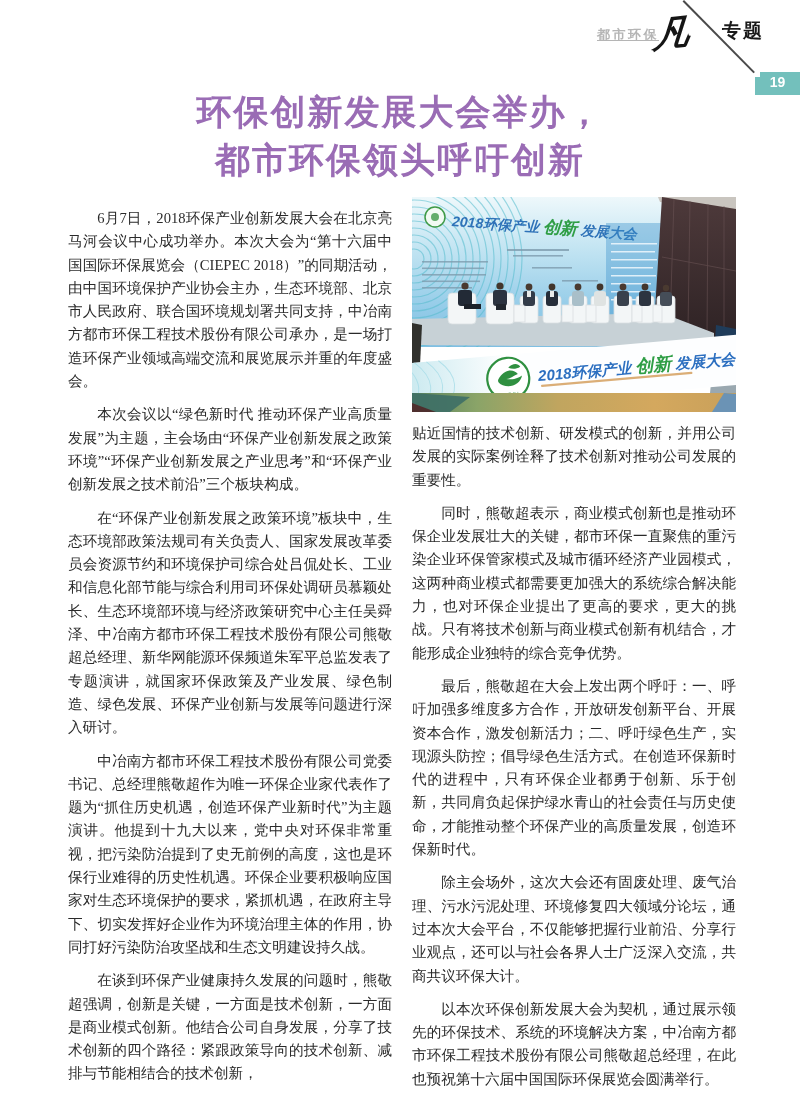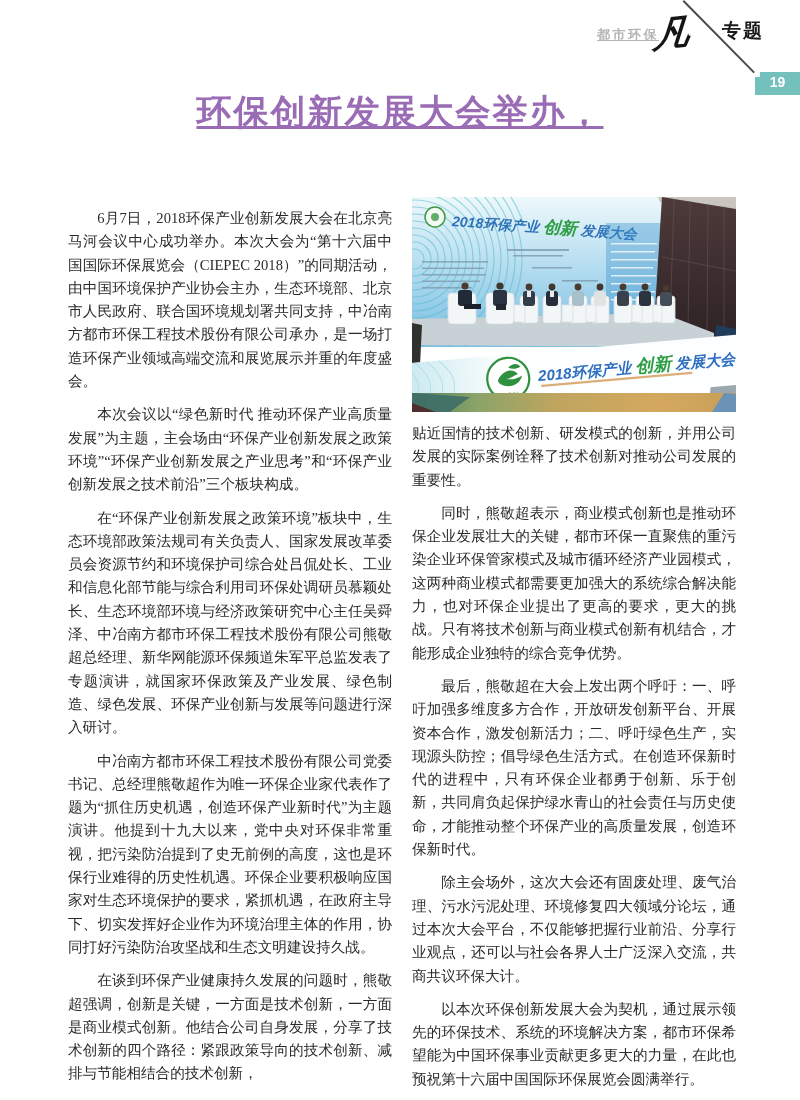--- a/index.html
+++ b/index.html
@@ -17,21 +17,21 @@
   .section-label{position:absolute;left:722px;top:18px;font-family:"Liberation Sans",sans-serif;
             font-size:19px;font-weight:bold;color:#1a1a1a;letter-spacing:2px;}
   .page-badge{position:absolute;right:0;top:72px;width:45px;height:23px;background:#73c0bc;
             color:#fff;font-family:"Liberation Sans",sans-serif;font-size:14px;font-weight:bold;
             text-align:center;line-height:21px;}
   .page-badge::before{content:"";position:absolute;left:0;top:0;width:5px;height:5px;background:#fff;}
 
   
   .title{position:absolute;top:88px;left:0;width:100%;text-align:center;
          font-family:"Liberation Sans",sans-serif;font-weight:bold;font-size:35px;
-         line-height:48px;color:#9a6cb5;letter-spacing:2px;margin:0;text-decoration:underline;}
+         line-height:48px;color:#9a6cb5;letter-spacing:2px;margin:0;}
   .title span{display:block;}
 
   
   .content{position:absolute;top:197px;left:68px;width:668px;display:flex;gap:20px;}
   .col{width:324px;}
   .col p{margin:10px 0 6px 0;font-size:14.6px;line-height:23.3px;text-align:justify;
          text-indent:2em;color:#2a2a2a;}
   .col p.cont{text-indent:0;}
   .signature{margin-top:14px;text-align:right;text-indent:0;font-weight:bold;
          font-family:"Liberation Sans",sans-serif;font-size:14.5px;padding-right:16px;color:#111;}
@@ -47,20 +47,21 @@
 <div class="page">
 
   <span class="masthead">都市环保</span>
   <span class="masthead-glyph">凡</span>
   <div class="diag-line"></div>
   <span class="section-label">专题</span>
   <div class="page-badge">19</div>
 
   <h1 class="title">
     <span>环保创新发展大会举办，</span>
+    <span>都市环保领头呼吁创新</span>
   </h1>
 
   <div class="content">
 
     <div class="col">
       <p>6月7日，2018环保产业创新发展大会在北京亮马河会议中心成功举办。本次大会为“第十六届中国国际环保展览会（CIEPEC 2018）”的同期活动，由中国环境保护产业协会主办，生态环境部、北京市人民政府、联合国环境规划署共同支持，中冶南方都市环保工程技术股份有限公司承办，是一场打造环保产业领域高端交流和展览展示并重的年度盛会。</p>
       <p>本次会议以“绿色新时代 推动环保产业高质量发展”为主题，主会场由“环保产业创新发展之政策环境”“环保产业创新发展之产业思考”和“环保产业创新发展之技术前沿”三个板块构成。</p>
       <p>在“环保产业创新发展之政策环境”板块中，生态环境部政策法规司有关负责人、国家发展改革委员会资源节约和环境保护司综合处吕侃处长、工业和信息化部节能与综合利用司环保处调研员慕颖处长、生态环境部环境与经济政策研究中心主任吴舜泽、中冶南方都市环保工程技术股份有限公司熊敬超总经理、新华网能源环保频道朱军平总监发表了专题演讲，就国家环保政策及产业发展、绿色制造、绿色发展、环保产业创新与发展等问题进行深入研讨。</p>
       <p>中冶南方都市环保工程技术股份有限公司党委书记、总经理熊敬超作为唯一环保企业家代表作了题为“抓住历史机遇，创造环保产业新时代”为主题演讲。他提到十九大以来，党中央对环保非常重视，把污染防治提到了史无前例的高度，这也是环保行业难得的历史性机遇。环保企业要积极响应国家对生态环境保护的要求，紧抓机遇，在政府主导下、切实发挥好企业作为环境治理主体的作用，协同打好污染防治攻坚战和生态文明建设持久战。</p>
       <p>在谈到环保产业健康持久发展的问题时，熊敬超强调，创新是关键，一方面是技术创新，一方面是商业模式创新。他结合公司自身发展，分享了技术创新的四个路径：紧跟政策导向的技术创新、减排与节能相结合的技术创新，</p>
@@ -229,19 +230,19 @@
           <polygon points="0,196 58,200 38,215 0,215" fill="#3e6f66" opacity="0.9"></polygon>
           <polygon points="0,206 24,215 0,215" fill="#4e2f2e"></polygon>
           <polygon points="312,196 324,197 324,215 300,215" fill="#6b93b5"></polygon>
         </svg>
       </figure>
 
       <p class="cont">贴近国情的技术创新、研发模式的创新，并用公司发展的实际案例诠释了技术创新对推动公司发展的重要性。</p>
       <p>同时，熊敬超表示，商业模式创新也是推动环保企业发展壮大的关键，都市环保一直聚焦的重污染企业环保管家模式及城市循环经济产业园模式，这两种商业模式都需要更加强大的系统综合解决能力，也对环保企业提出了更高的要求，更大的挑战。只有将技术创新与商业模式创新有机结合，才能形成企业独特的综合竞争优势。</p>
       <p>最后，熊敬超在大会上发出两个呼吁：一、呼吁加强多维度多方合作，开放研发创新平台、开展资本合作，激发创新活力；二、呼吁绿色生产，实现源头防控；倡导绿色生活方式。在创造环保新时代的进程中，只有环保企业都勇于创新、乐于创新，共同肩负起保护绿水青山的社会责任与历史使命，才能推动整个环保产业的高质量发展，创造环保新时代。</p>
       <p>除主会场外，这次大会还有固废处理、废气治理、污水污泥处理、环境修复四大领域分论坛，通过本次大会平台，不仅能够把握行业前沿、分享行业观点，还可以与社会各界人士广泛深入交流，共商共议环保大计。</p>
-      <p>以本次环保创新发展大会为契机，通过展示领先的环保技术、系统的环境解决方案，都市环保希望能为中国环保事业贡献更多更大的力量，在此也预祝第十六届中国国际环保展览会圆满举行。</p>
+      <p>以本次环保创新发展大会为契机，通过展示领先的环保技术、系统的环境解决方案，中冶南方都市环保工程技术股份有限公司熊敬超总经理，在此也预祝第十六届中国国际环保展览会圆满举行。</p>
       <p class="signature">综合部</p>
 
     </div>
 
   </div>
 </div>
 
 </body></html>

